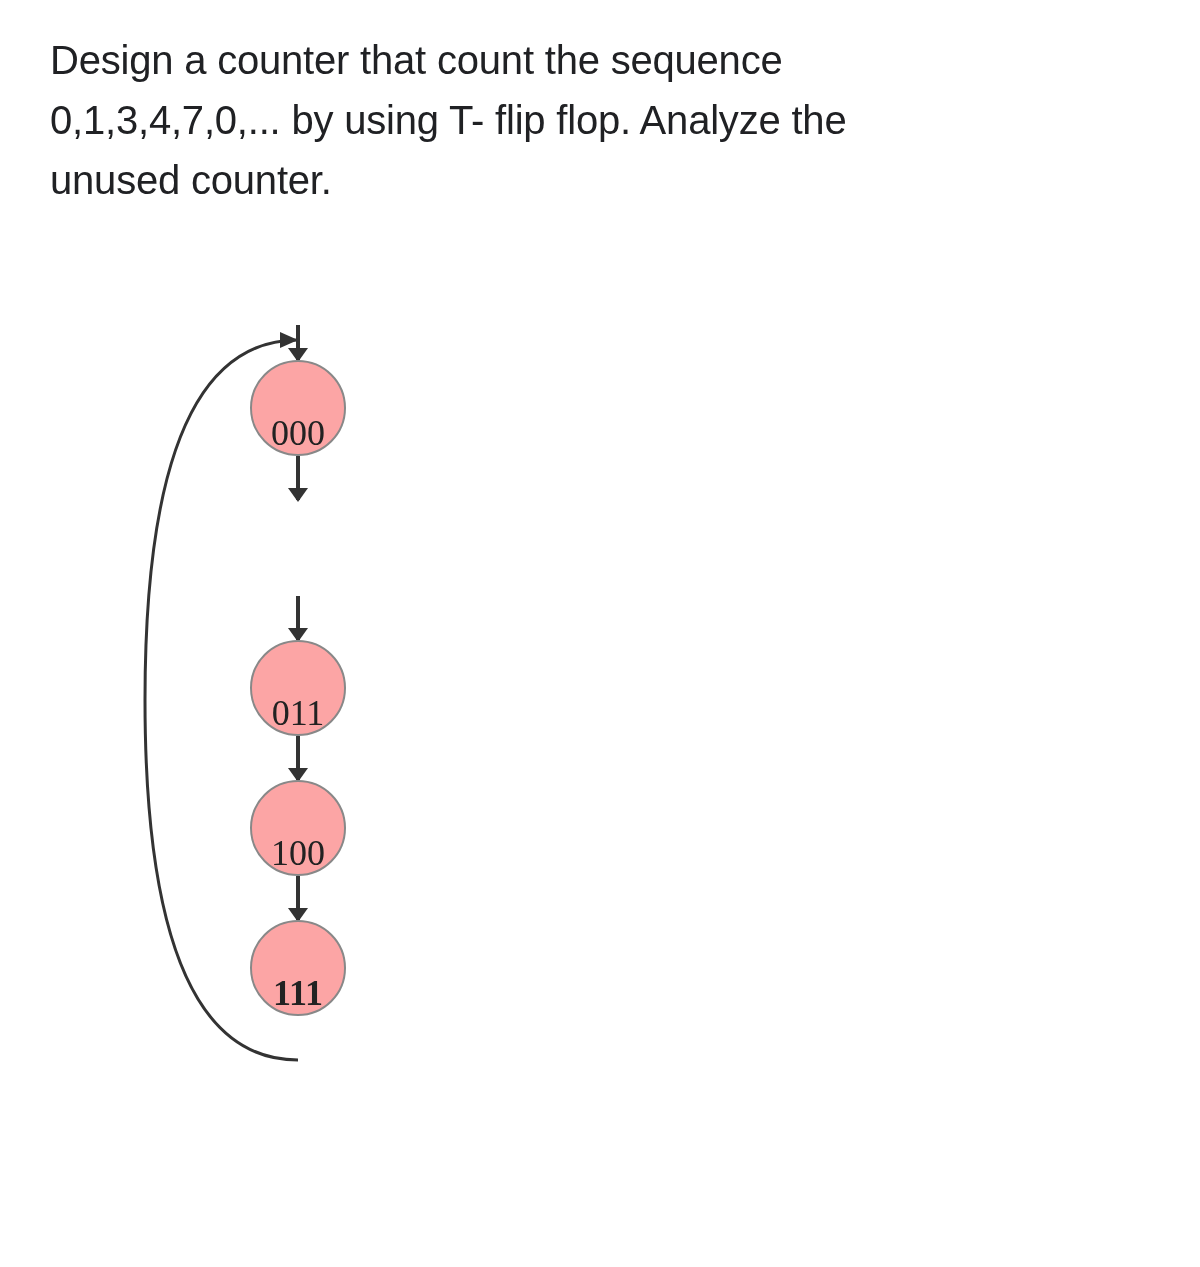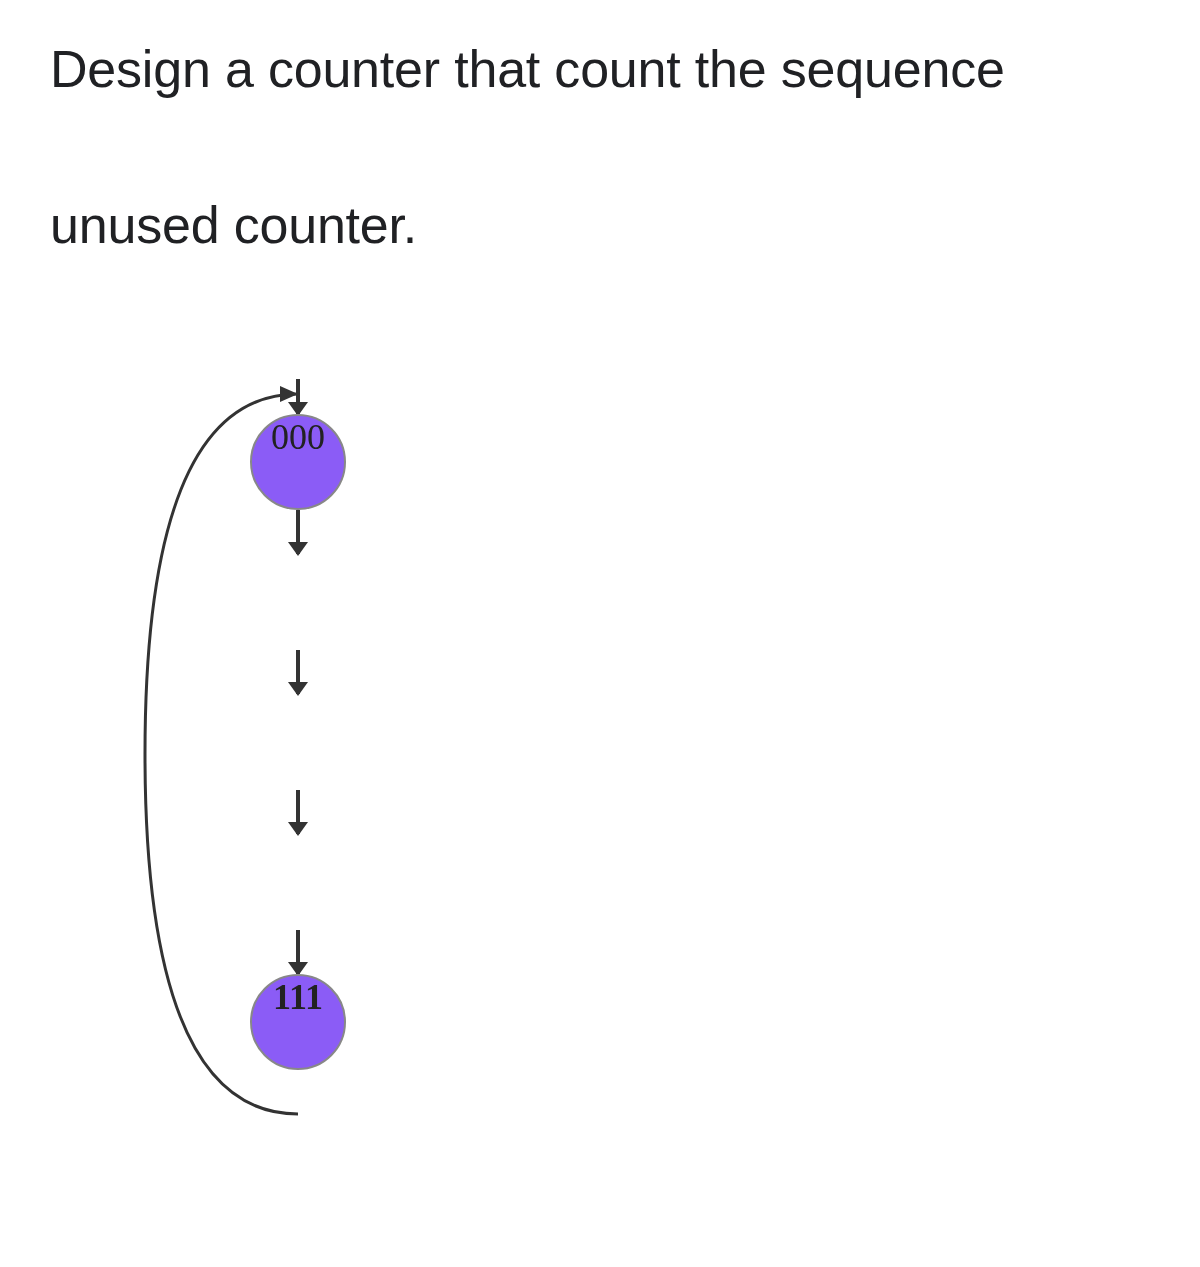--- a/index.html
+++ b/index.html
@@ -8,43 +8,43 @@
       box-sizing: border-box;
     }
     body {
       font-family: Arial, Helvetica, sans-serif;
       background: #ffffff;
       width: 1200px;
       height: 1267px;
       padding: 30px 50px;
     }
     .question-text {
-      font-size: 52px;
+      font-size: 40px;
       line-height: 1.5;
       color: #202124;
       font-weight: 400;
       letter-spacing: -0.2px;
     }
     .diagram-container {
       margin-top: 110px;
       margin-left: 60px;
       position: relative;
       width: 400px;
       height: 770px;
     }
     .state-circle {
       position: absolute;
       width: 96px;
       height: 96px;
       border: 2px solid #888;
       border-radius: 50%;
       display: flex;
-      align-items: flex-start;
+      align-items: flex-end;
       justify-content: center;
-      background: #8b5cf6;
+      background: #fca5a5;
       left: 140px;
     }
     .state-label {
       font-family: "Times New Roman", Times, serif;
       font-size: 36px;
       color: #222;
     }
     .s0 { top: 40px; }
     .s1 { top: 180px; }
     .s2 { top: 320px; }
@@ -78,21 +78,21 @@
       top: 10px;
       width: 158px;
       height: 740px;
     }
   </style>
 </head>
 <body>
 
 <div class="question-text">
   <span>Design a counter that count the sequence</span><br>
-  <br>
+  <span>0,1,3,4,7,0,... by using T- flip flop. Analyze the</span><br>
   <span>unused counter.</span>
 </div>
 
 <div class="diagram-container">
 
   <svg class="return-arc" viewBox="0 0 158 740" preserveAspectRatio="none">
     <path d="M 158 10 Q 5 10 5 370 Q 5 730 158 730" stroke="#333" stroke-width="3" fill="none"></path>
     <polygon points="158,10 140,2 140,18" fill="#333"></polygon>
   </svg>
 
@@ -100,23 +100,29 @@
 
   <div class="state-circle s0">
     <span class="state-label">000</span>
   </div>
 
   <div class="arrow-down a1"></div>
 
 
   <div class="arrow-down a2"></div>
 
+  <div class="state-circle s2">
+    <span class="state-label">011</span>
+  </div>
 
   <div class="arrow-down a3"></div>
 
+  <div class="state-circle s3">
+    <span class="state-label">100</span>
+  </div>
 
   <div class="arrow-down a4"></div>
 
   <div class="state-circle s4">
     <span class="state-label">111</span>
   </div>
 
 </div>
 
 </body></html>

